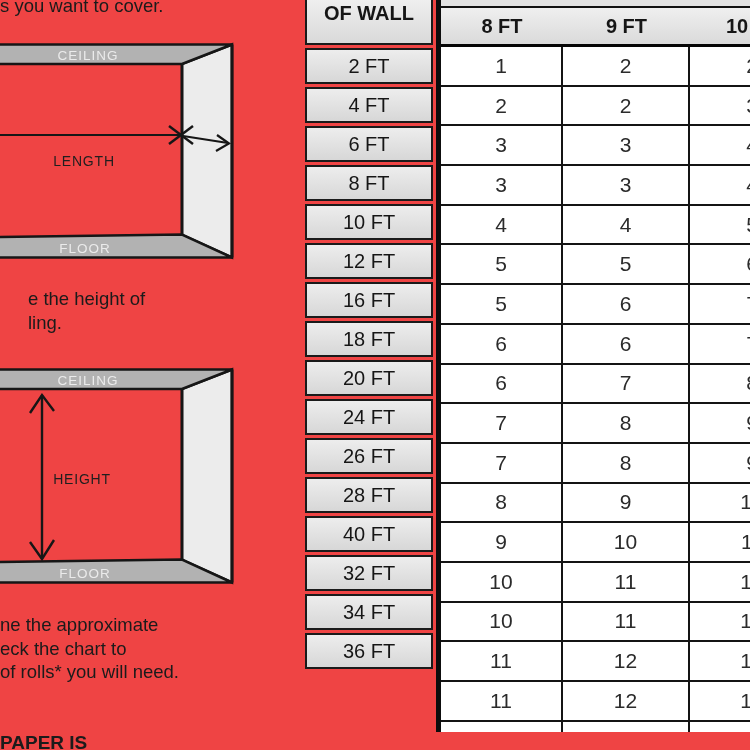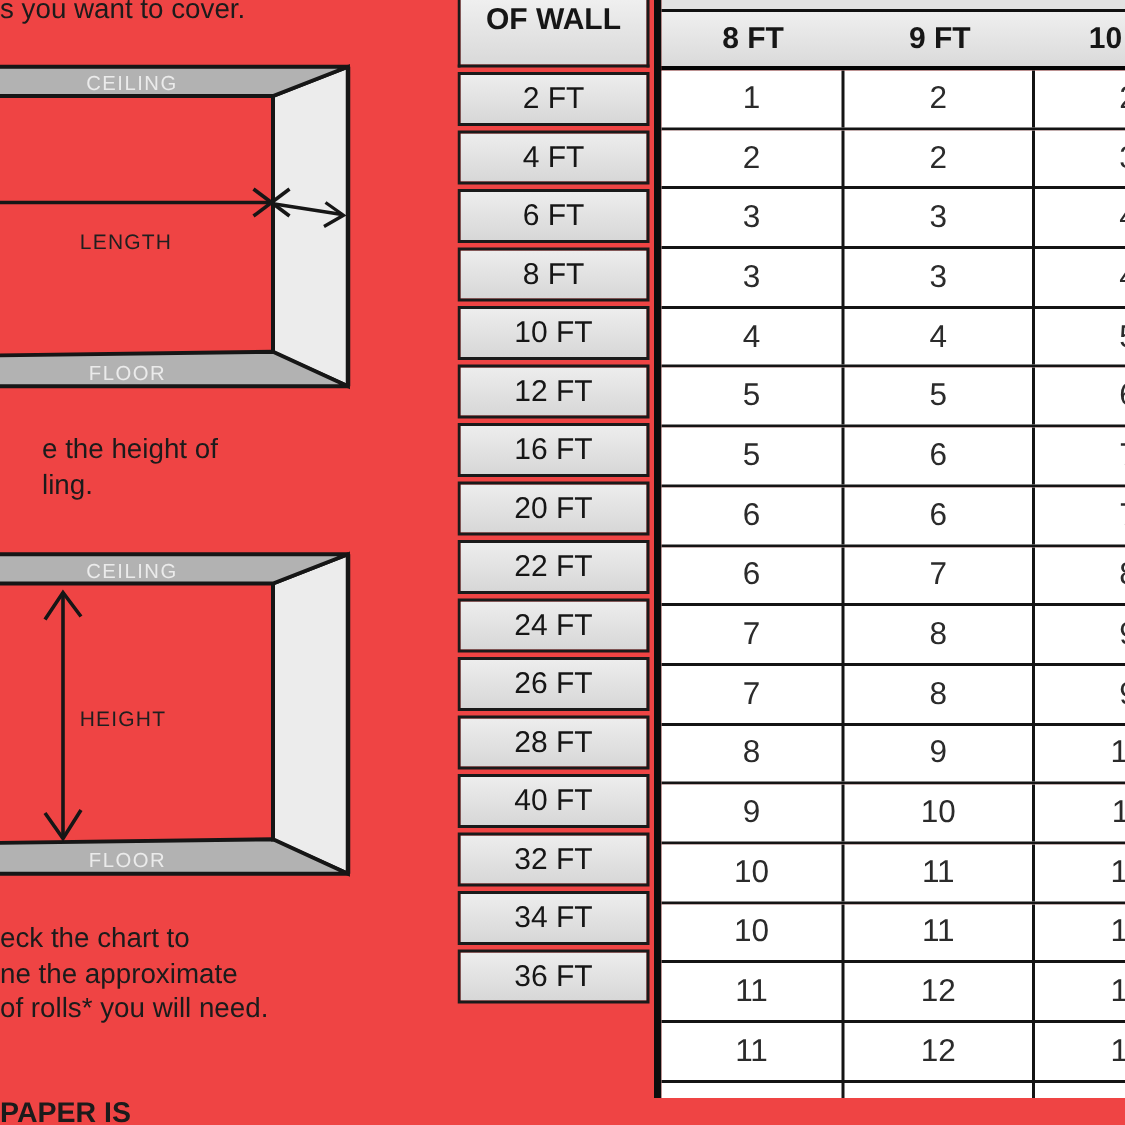--- a/index.html
+++ b/index.html
@@ -51,22 +51,22 @@
 <div class="page">
 
   <div class="txt txt-top">s you want to cover.</div>
 
   <div class="txt txt-mid">
     <div>e the height of</div>
     <div>ling.</div>
   </div>
 
   <div class="txt txt-note">
+    <div>ne the approximate</div>
     <div>eck the chart to</div>
-    <div>ne the approximate</div>
     <div>of rolls* you will need.</div>
   </div>
 
   <div class="txt txt-bold">PAPER IS</div>
 
   <svg class="diagram d1" width="236" height="224" viewBox="0 0 236 224">
     <polygon points="182,24 232,4.5 232,217.5 182,195" fill="#ececec" stroke="#161616" stroke-width="2.6"></polygon>
     <polygon points="-4,4.5 232,4.5 182,24 -4,24" fill="#b2b2b2" stroke="#161616" stroke-width="2.6"></polygon>
     <polygon points="-4,197 182,194.5 232,217.5 -4,217.5" fill="#b2b2b2" stroke="#161616" stroke-width="2.6"></polygon>
     <line x1="182" y1="23" x2="182" y2="196" stroke="#161616" stroke-width="2.6"></line>
@@ -105,22 +105,22 @@
     <div class="label-col">
       <div class="label-head">OF WALL</div>
 
     <div class="label-cell">2 FT</div>
         <div class="label-cell">4 FT</div>
         <div class="label-cell">6 FT</div>
         <div class="label-cell">8 FT</div>
         <div class="label-cell">10 FT</div>
         <div class="label-cell">12 FT</div>
         <div class="label-cell">16 FT</div>
+        <div class="label-cell">18 FT</div>
         <div class="label-cell">20 FT</div>
-        <div class="label-cell">22 FT</div>
         <div class="label-cell">24 FT</div>
         <div class="label-cell">26 FT</div>
         <div class="label-cell">28 FT</div>
         <div class="label-cell">40 FT</div>
         <div class="label-cell">32 FT</div>
         <div class="label-cell">34 FT</div>
         <div class="label-cell">36 FT</div>
       </div>
     <div class="thick-bar"></div>
     <div class="value-area">

